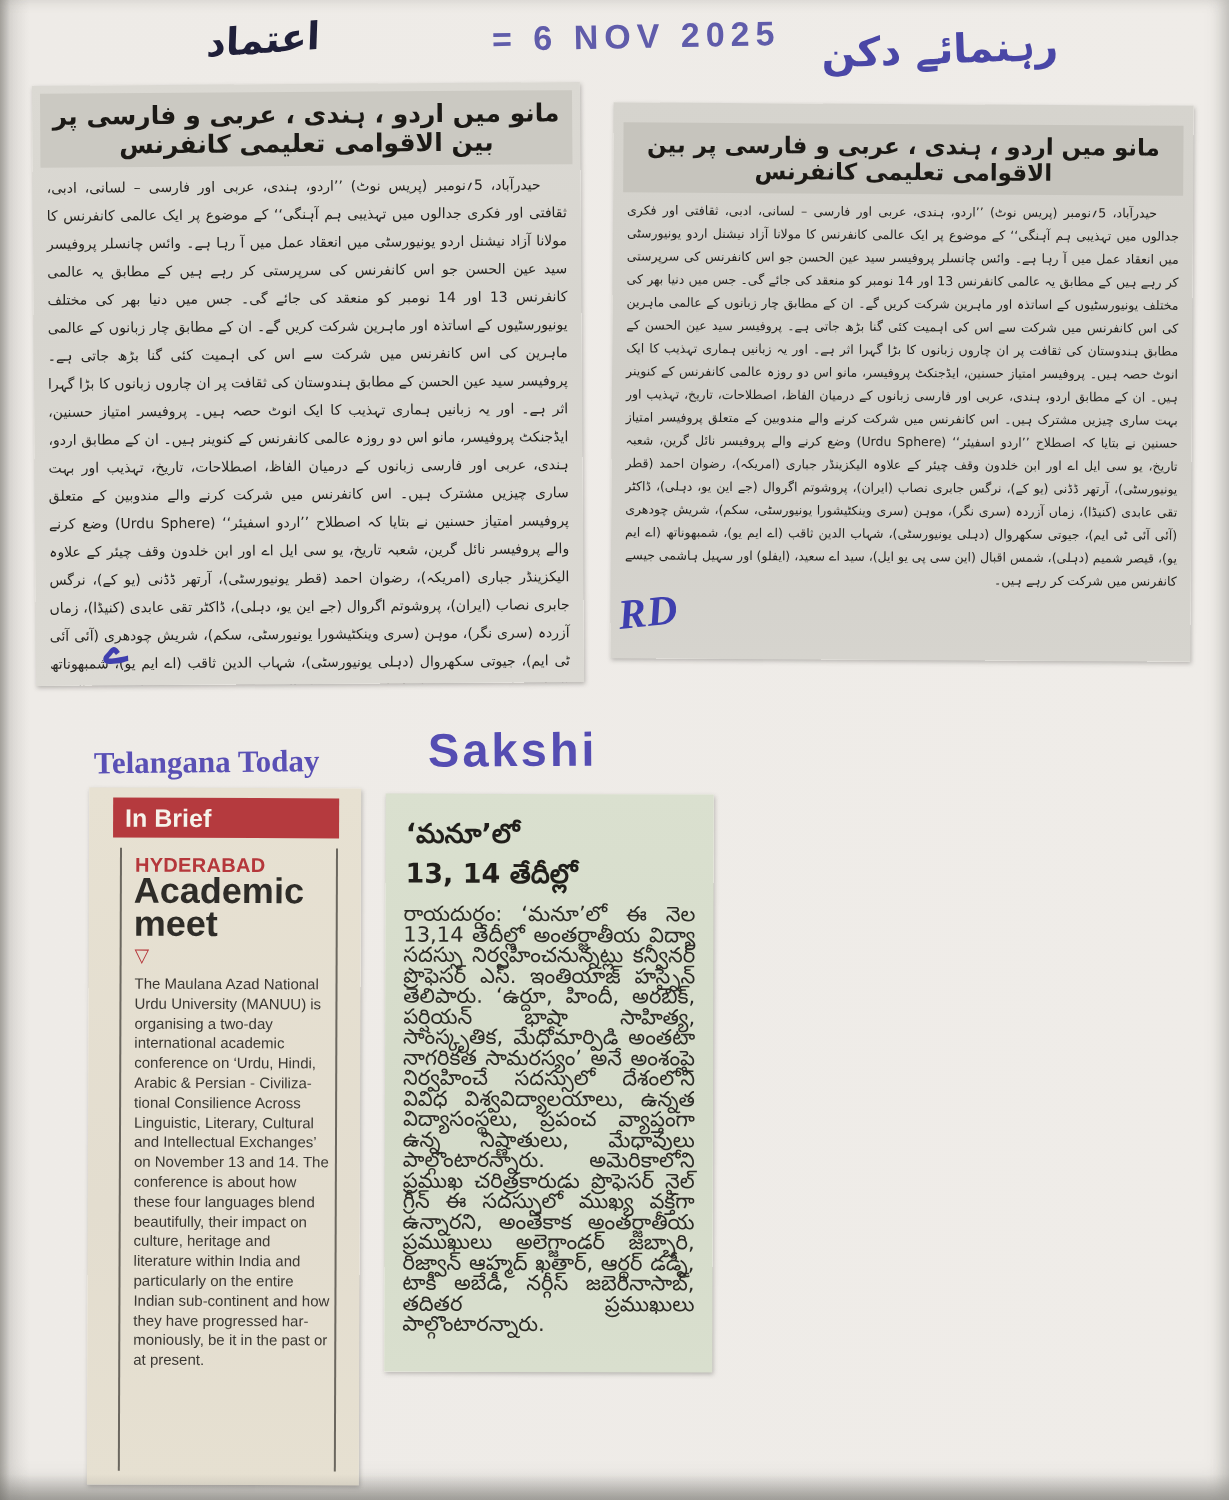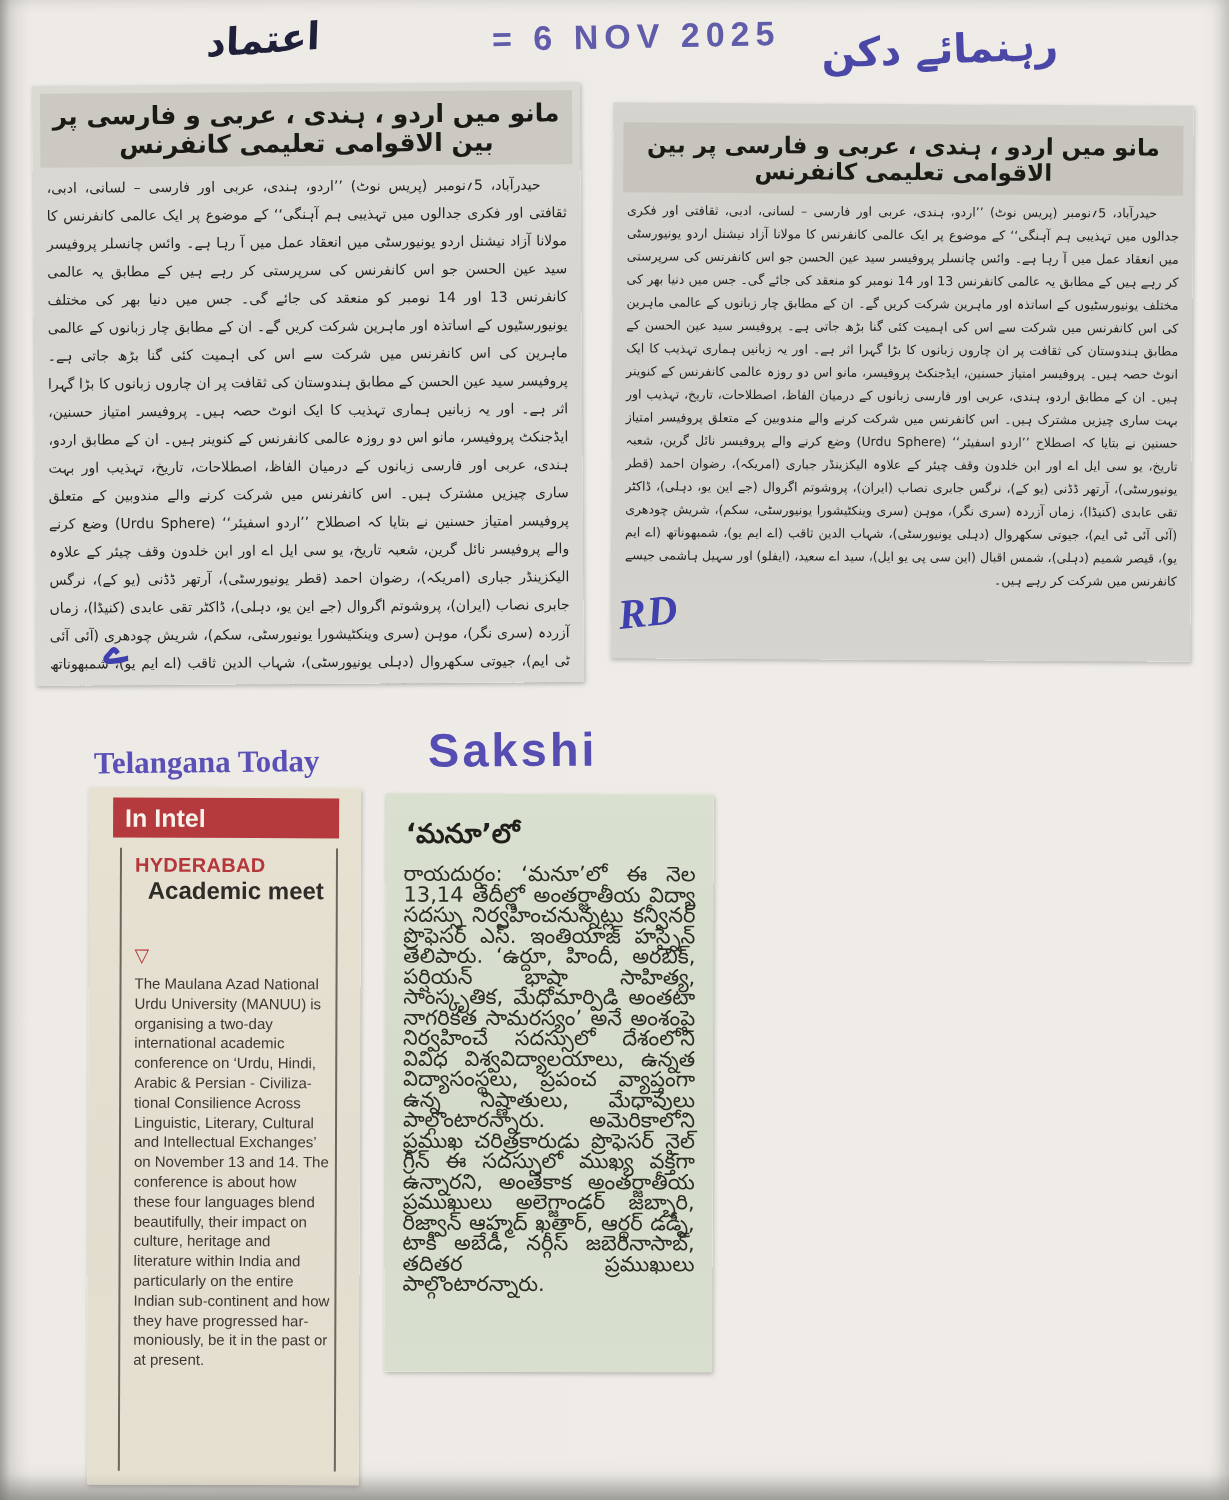--- a/index.html
+++ b/index.html
@@ -94,21 +94,21 @@
   }
   .tt-rule{position:absolute;top:60px;bottom:14px;width:1.5px;background:#6b675f;}
   .tt-rule.left{left:31px;}
   .tt-rule.right{left:247px;}
   .tt-city{
     position:absolute;left:46px;top:66px;color:#b5373b;font-weight:bold;
     font-size:20px;letter-spacing:.3px;font-family:"Liberation Sans",sans-serif;
   }
   .tt-title{
     position:absolute;left:45px;top:86px;width:190px;color:#2e2c28;font-weight:bold;
-    font-size:24px;line-height:33px;font-family:"Liberation Sans",sans-serif;text-align:right;
+    font-size:36px;line-height:33px;font-family:"Liberation Sans",sans-serif;
   }
   .tt-triangle{
     position:absolute;left:46px;top:158px;color:#b5373b;font-size:19px;line-height:19px;
   }
   .tt-body{
     position:absolute;left:46px;top:186px;width:196px;color:#3b3833;
     font-size:15px;line-height:19.8px;font-family:"Liberation Sans",sans-serif;
   }
 
   
@@ -143,30 +143,31 @@
   <div class="mark-e">ے</div>
 
   <div class="clip clip-rehnuma">
     <div class="urdu-headline">مانو میں اردو ، ہندی ، عربی و فارسی پر بین الاقوامی تعلیمی کانفرنس</div>
     <div class="urdu-body">حیدرآباد، 5؍نومبر (پریس نوٹ) ’’اردو، ہندی، عربی اور فارسی – لسانی، ادبی، ثقافتی اور فکری جدالوں میں تہذیبی ہم آہنگی‘‘ کے موضوع پر ایک عالمی کانفرنس کا مولانا آزاد نیشنل اردو یونیورسٹی میں انعقاد عمل میں آ رہا ہے۔ وائس چانسلر پروفیسر سید عین الحسن جو اس کانفرنس کی سرپرستی کر رہے ہیں کے مطابق یہ عالمی کانفرنس 13 اور 14 نومبر کو منعقد کی جائے گی۔ جس میں دنیا بھر کی مختلف یونیورسٹیوں کے اساتذہ اور ماہرین شرکت کریں گے۔ ان کے مطابق چار زبانوں کے عالمی ماہرین کی اس کانفرنس میں شرکت سے اس کی اہمیت کئی گنا بڑھ جاتی ہے۔ پروفیسر سید عین الحسن کے مطابق ہندوستان کی ثقافت پر ان چاروں زبانوں کا بڑا گہرا اثر ہے۔ اور یہ زبانیں ہماری تہذیب کا ایک انوٹ حصہ ہیں۔ پروفیسر امتیاز حسنین، ایڈجنکٹ پروفیسر، مانو اس دو روزہ عالمی کانفرنس کے کنوینر ہیں۔ ان کے مطابق اردو، ہندی، عربی اور فارسی زبانوں کے درمیان الفاظ، اصطلاحات، تاریخ، تہذیب اور بہت ساری چیزیں مشترک ہیں۔ اس کانفرنس میں شرکت کرنے والے مندوبین کے متعلق پروفیسر امتیاز حسنین نے بتایا کہ اصطلاح ’’اردو اسفیئر‘‘ (Urdu Sphere) وضع کرنے والے پروفیسر نائل گرین، شعبہ تاریخ، یو سی ایل اے اور ابن خلدون وقف چیئر کے علاوہ الیکزینڈر جباری (امریکہ)، رضوان احمد (قطر یونیورسٹی)، آرتھر ڈڈنی (یو کے)، نرگس جابری نصاب (ایران)، پروشوتم اگروال (جے این یو، دہلی)، ڈاکٹر تقی عابدی (کنیڈا)، زماں آزردہ (سری نگر)، موہن (سری وینکٹیشورا یونیورسٹی، سکم)، شریش چودھری (آئی آئی ٹی ایم)، جیوتی سکھروال (دہلی یونیورسٹی)، شہاب الدین ثاقب (اے ایم یو)، شمبھوناتھ (اے ایم یو)، قیصر شمیم (دہلی)، شمس اقبال (این سی پی یو ایل)، سید اے سعید، (ایفلو) اور سہیل ہاشمی جیسے کانفرنس میں شرکت کر رہے ہیں۔</div>
   </div>
   <div class="mark-rd">RD</div>
 
   <div class="stamp-telangana">Telangana Today</div>
   <div class="clip clip-tt">
-    <div class="tt-banner">In Intel</div>
+    <div class="tt-banner">In Brief</div>
     <div class="tt-rule left"></div>
     <div class="tt-rule right"></div>
     <div class="tt-city">HYDERABAD</div>
     <div class="tt-title">Academic meet</div>
     <div class="tt-triangle">▽</div>
     <div class="tt-body">The Maulana Azad Na­tional Urdu University (MANUU) is organising a two-day international academic conference on ‘Urdu, Hindi, Arabic &amp; Persian - Civiliza­tional Consilience Across Linguistic, Liter­ary, Cultural and Intel­lectual Exchanges’ on November 13 and 14. The conference is about how these four languages blend beau­tifully, their impact on culture, heritage and literature within India and particularly on the entire Indian sub-conti­nent and how they have progressed har­moniously, be it in the past or at present.</div>
   </div>
 
   <div class="stamp-sakshi">Sakshi</div>
   <div class="clip clip-sakshi">
     <div class="sk-headline">
       <div>‘మనూ’లో</div>
+      <div>13, 14 తేదీల్లో</div>
     </div>
     <div class="sk-body">రాయదుర్గం: ‘మనూ’లో ఈ నెల 13,14 తేదీల్లో అంతర్జాతీయ విద్యా సదస్సు నిర్వహించనున్నట్లు కన్వీనర్ ప్రొఫెసర్ ఎస్. ఇంతియాజ్ హస్నైన్ తెలిపారు. ‘ఉర్దూ, హిందీ, అరబిక్, పర్షియన్ భాషా సాహిత్య, సాంస్కృతిక, మేధోమార్పిడి అంతటా నాగరికత సామరస్యం’ అనే అంశంపై నిర్వహించే సదస్సులో దేశంలోని వివిధ విశ్వవిద్యాలయాలు, ఉన్నత విద్యాసంస్థలు, ప్రపంచ వ్యాప్తంగా ఉన్న నిష్ణాతులు, మేధావులు పాల్గొంటారన్నారు. అమెరికాలోని ప్రముఖ చరిత్రకారుడు ప్రొఫెసర్ నైల్ గ్రీన్ ఈ సదస్సులో ముఖ్య వక్తగా ఉన్నారని, అంతేకాక అంతర్జాతీయ ప్రముఖులు అలెగ్జాండర్ జబ్బారి, రిజ్వాన్ ఆహ్మద్ ఖతార్, ఆర్థర్ డడ్నీ, టాకీ అబేడీ, నర్గీస్ జబెరినాసాబ్, తదితర ప్రముఖులు పాల్గొంటారన్నారు.</div>
   </div>
 
 </div>
 
 </body></html>

